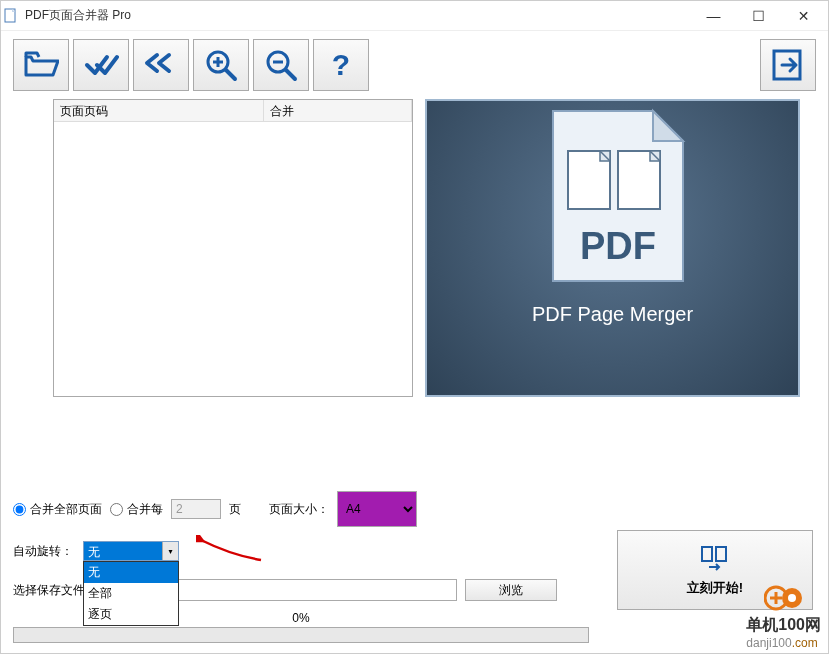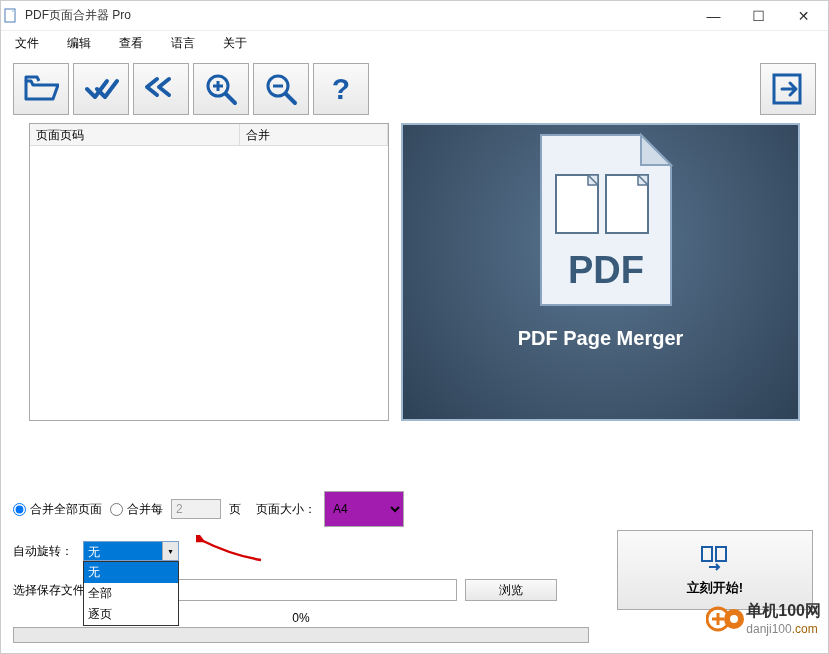--- a/index.html
+++ b/index.html
@@ -52,20 +52,21 @@
       cursor: pointer;
     }
     .tool-btn svg { width: 36px; height: 36px; }
     .tool-spacer { flex: 1; }
     .content-row {
       display: flex;
       padding: 0 28px;
       gap: 12px;
       flex: 1;
       min-height: 0;
+      margin-left: 24px;
     }
     .list-panel {
       width: 360px;
       border: 1px solid #aaa;
       background: #fff;
       display: flex; flex-direction: column;
       height: 298px;
     }
     .list-header {
       display: flex;
@@ -82,21 +83,21 @@
     .preview-panel {
       flex: 1;
       border: 2px solid #a0b8d0;
       background: radial-gradient(circle at 50% 40%, #5a7590, #2e4256);
       display: flex;
       flex-direction: column;
       align-items: center;
       height: 298px;
     }
     .pdf-icon { width: 180px; height: 190px; }
-    .preview-label { color: #fff; font-size: 20px; margin-top: 12px; font-family: Arial, sans-serif; font-weight: bold; }
+    .preview-label { color: #fff; font-size: 20px; margin-top: 12px; font-family: Arial, sans-serif; }
     .options-row {
       display: flex;
       align-items: center;
       padding: 14px 12px 6px;
       gap: 8px;
       font-size: 12px;
     }
     .options-row label { display: flex; align-items: center; gap: 4px; }
     .num-input {
       width: 50px; height: 20px;
@@ -202,24 +203,25 @@
       width: 600px;
     }
     .progress-label { text-align: center; font-size: 12px; margin-bottom: 2px; }
     .progress-bar {
       width: 100%; height: 16px;
       border: 1px solid #aaa;
       background: #e8e8e8;
     }
     .watermark {
       position: absolute;
-      right: 8px; bottom: 18px;
+      right: 8px; bottom: 4px;
       display: flex;
       align-items: center;
       gap: 0;
+      flex-direction: column;
     }
     .wm-text-cn { font-size: 16px; color: #333; font-weight: bold; }
     .wm-text-en { font-size: 12px; color: #888; }
     .wm-text-en .orange { color: #a16207; }
   </style>
 </head>
 <body>
 
 <div class="window">
   <div class="titlebar">
@@ -228,27 +230,20 @@
       <path d="M9 1 L12 4 L9 4 Z" fill="#c8d8ec"></path>
     </svg>
     <span class="title-text">PDF页面合并器 Pro</span>
     <div class="window-controls">
       <div class="window-btn">—</div>
       <div class="window-btn">☐</div>
       <div class="window-btn">✕</div>
     </div>
   </div>
 
-  <div class="menubar">
-    <span class="menu-item">文件</span>
-    <span class="menu-item">编辑</span>
-    <span class="menu-item">查看</span>
-    <span class="menu-item">语言</span>
-    <span class="menu-item">关于</span>
-  </div>
 
   <div class="toolbar">
     <div class="tool-btn">
       <svg viewBox="0 0 36 36">
         <path d="M3 10 L3 28 L30 28 L35 14 L10 14 L8 10 Z" fill="none" stroke="#1a5ca8" stroke-width="3" stroke-linejoin="round"></path>
         <path d="M3 10 L3 6 L14 6 L16 10" fill="none" stroke="#1a5ca8" stroke-width="3" stroke-linejoin="round"></path>
       </svg>
     </div>
     <div class="tool-btn">
       <svg viewBox="0 0 36 36">
@@ -319,21 +314,21 @@
     <label>
       <input type="radio" name="merge" checked="" style="">
       <span>合并全部页面</span>
     </label>
     <label>
       <input type="radio" name="merge" style="">
       <span>合并每</span>
     </label>
     <input class="num-input" readonly="" value="2" style="">
     <span>页</span>
-    <span style="margin-left:7px">页面大小：</span>
+    <span style="margin-left:20px">页面大小：</span>
     <select class="page-size-select">
       <option>A4</option>
     </select>
   </div>
 
   <div class="rotate-row">
     <span class="rotate-label">自动旋转：</span>
     <div class="dropdown-container">
       <div class="dropdown-sel">
         <span class="dropdown-sel-text">无</span>

